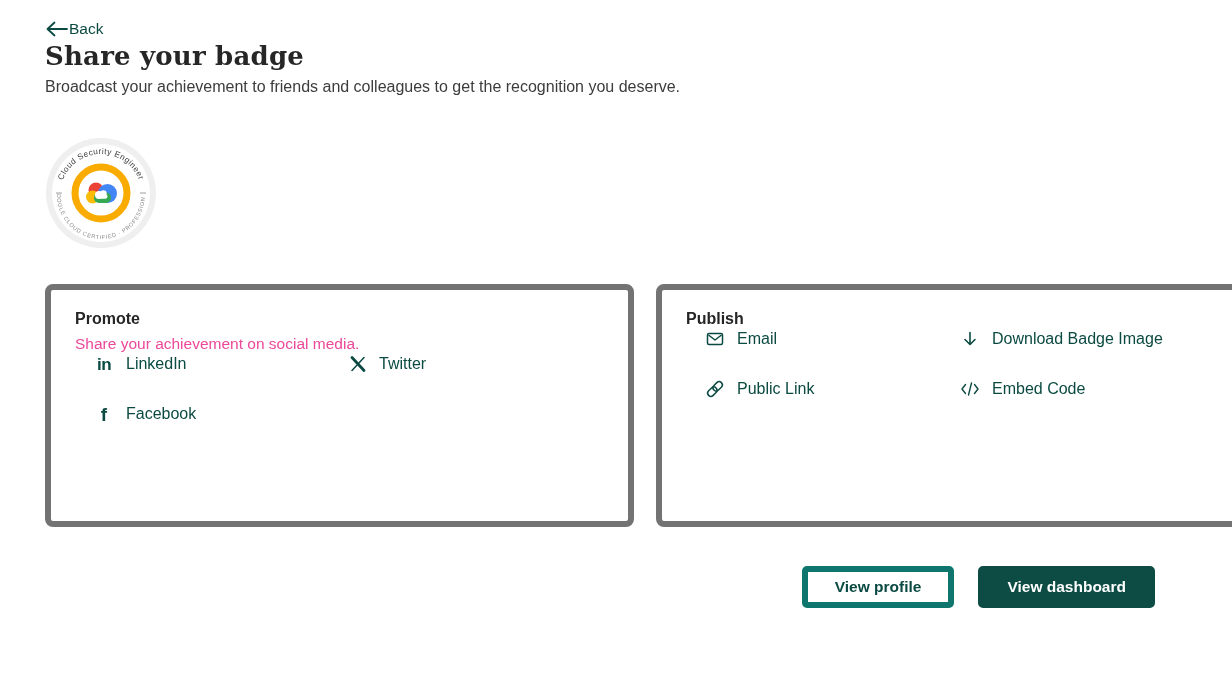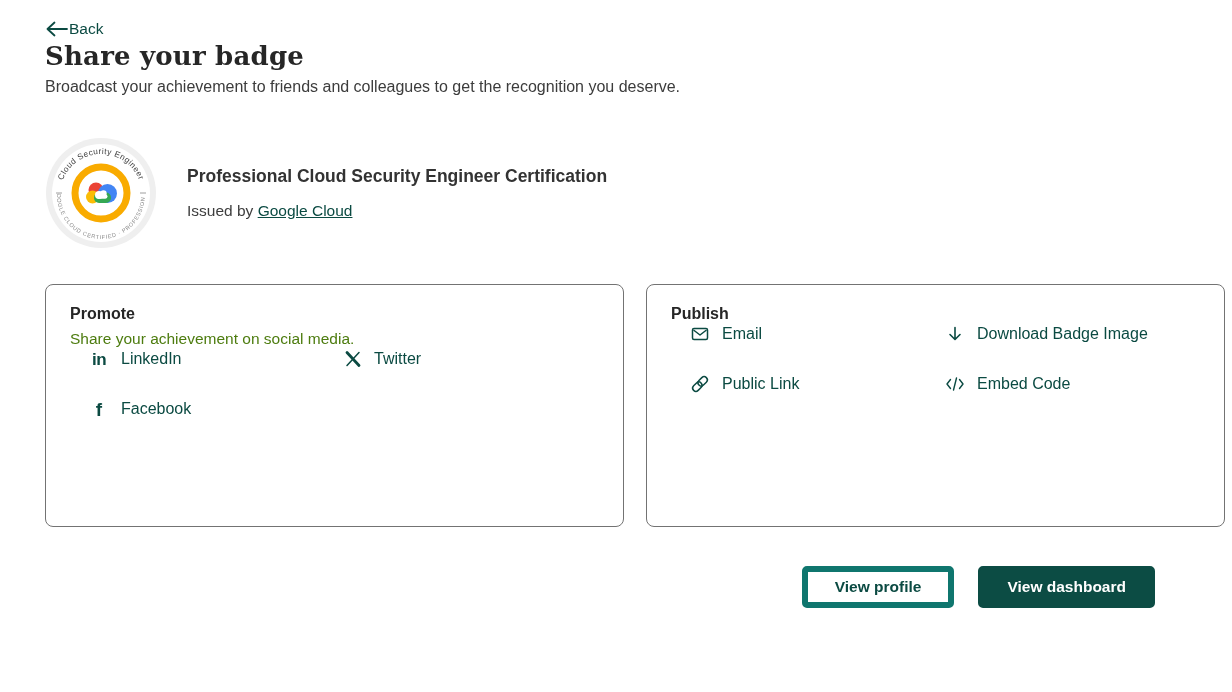--- a/index.html
+++ b/index.html
@@ -31,25 +31,25 @@
   .badge-row { display: flex; align-items: center; gap: 30px; margin-top: 41px; }
   .badge-img { width: 112px; height: 112px; flex: 0 0 auto; }
   .badge-title { font-size: 17.5px; font-weight: 700; color: #333333; }
   .issued-line { margin-top: 15px; font-size: 15.5px; color: #3d3d3d; }
   .issuer-link { color: #0b4a42; text-decoration: underline; cursor: pointer; }
 
   
   .cards { display: flex; gap: 22px; margin-top: 35px; }
   .card {
     flex: 1 1 0; height: 243px;
-    border: 1px solid #737373; border-radius: 8px;
+    border: 6px solid #737373; border-radius: 8px;
     padding: 20px 24px; background: #fff;
   }
   .card-title { font-size: 16px; font-weight: 700; color: #262626; }
-  .card-desc { margin-top: 7px; font-size: 15.5px; color: #4d7c0f; }
+  .card-desc { margin-top: 7px; font-size: 15.5px; color: #ec4899; }
   .link-grid {
     padding-left: 19px;
     display: grid; grid-template-columns: 255px 255px; row-gap: 28px;
   }
   .action-link {
     position: relative;
     display: inline-flex; align-items: center; gap: 12px;
     justify-self: start;
     color: #0b4a42; text-decoration: none; font-size: 16px; cursor: pointer;
     height: 22px; white-space: nowrap;
@@ -116,26 +116,20 @@
       <g>
         <circle cx="51" cy="53" r="7.5" fill="#EA4335"></circle>
         <circle cx="62.5" cy="56.5" r="9.5" fill="#4285F4"></circle>
         <circle cx="47.5" cy="60" r="6.5" fill="#FBBC05"></circle>
         <rect x="49" y="55.5" width="17" height="10.5" rx="5" fill="#34A853"></rect>
         <circle cx="54" cy="58" r="4" fill="#ffffff"></circle>
         <circle cx="58.5" cy="56.5" r="3.2" fill="#ffffff"></circle>
         <rect x="51.5" y="57.5" width="11" height="4.2" rx="2.1" fill="#ffffff"></rect>
       </g>
     </svg>
-    <div>
-      <div class="badge-title">Professional Cloud Security Engineer Certification</div>
-      <div class="issued-line">
-        <span>Issued by </span><a class="issuer-link">Google Cloud</a>
-      </div>
-    </div>
   </div>
 
   <div class="cards">
 
     <div class="card">
       <div class="card-title">Promote</div>
       <div class="card-desc">Share your achievement on social media.</div>
       <div class="link-grid">
         <a class="action-link">
           <span class="txt-icon in">in</span>

